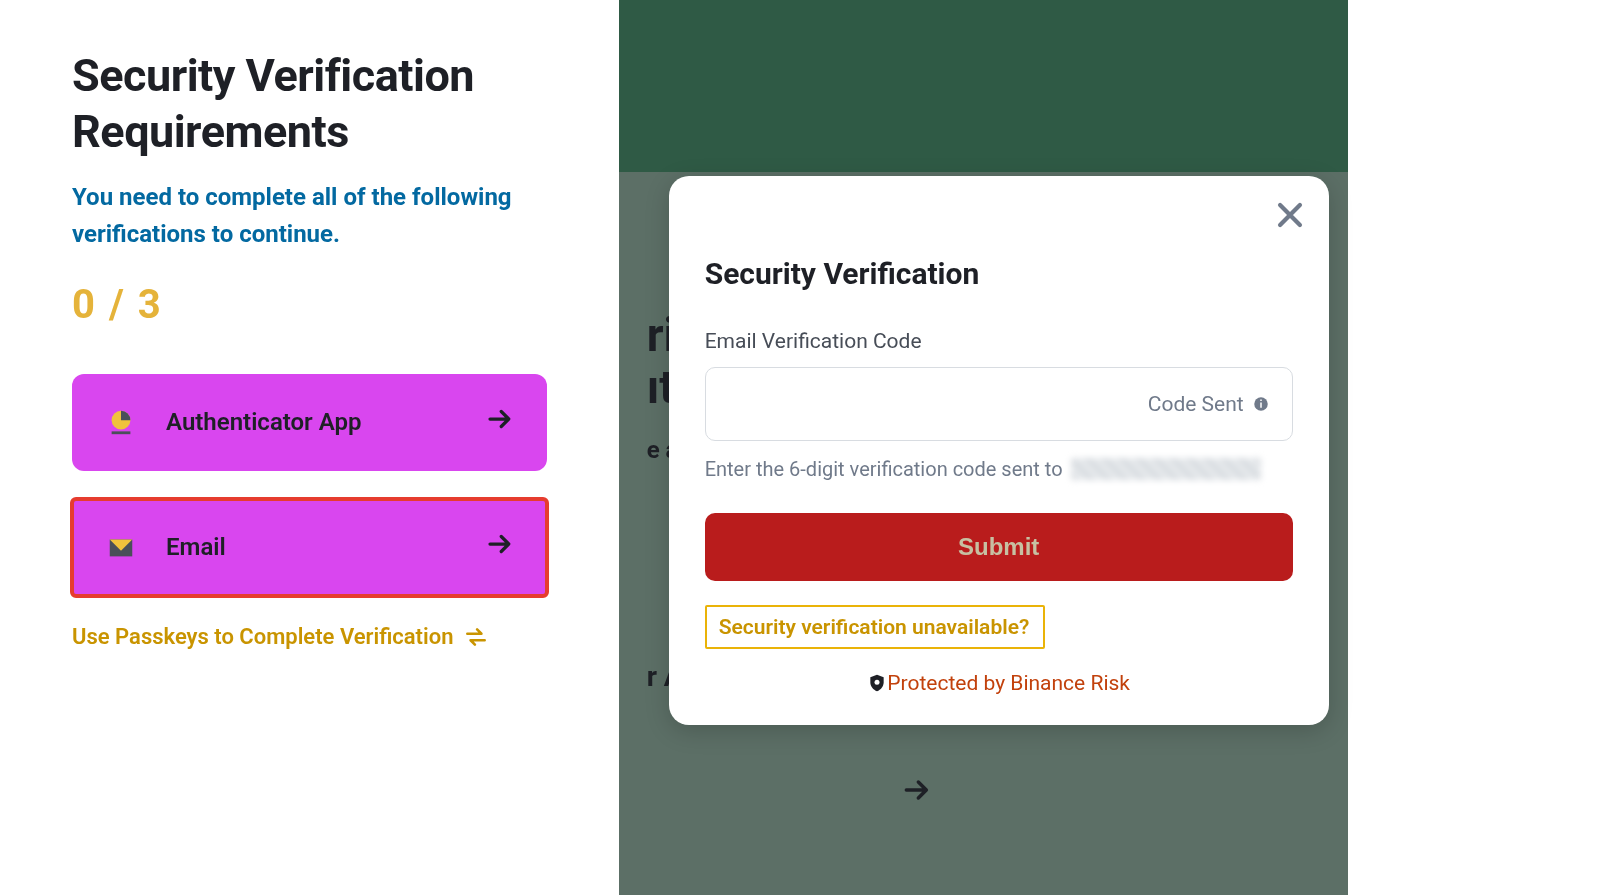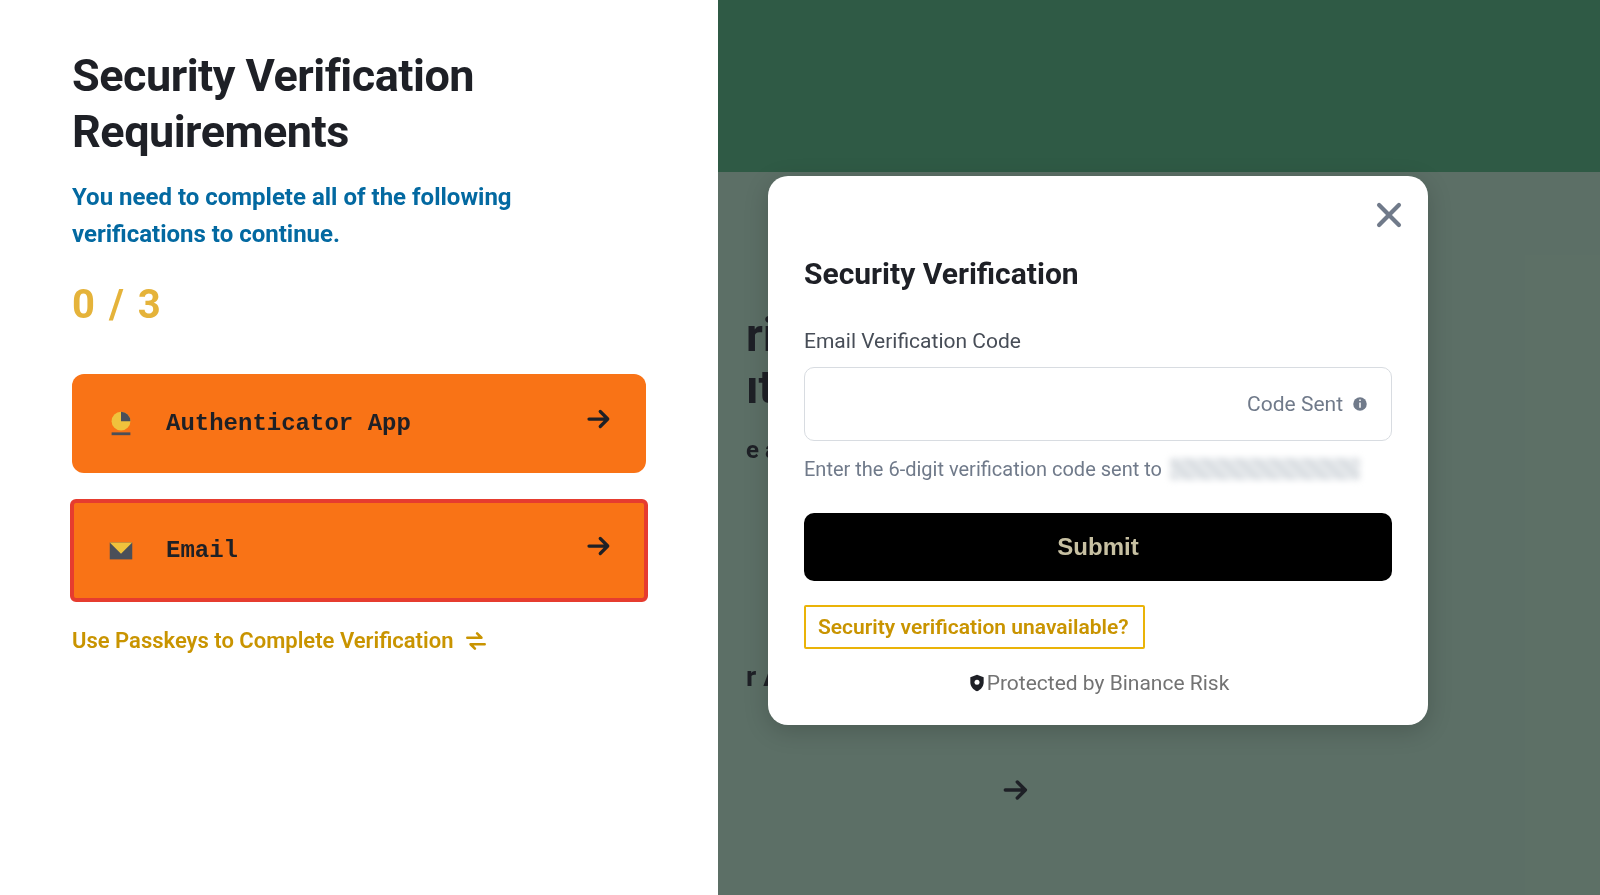--- a/index.html
+++ b/index.html
@@ -1,20 +1,20 @@
 <!DOCTYPE html>
 <html><head>
 <meta charset="utf-8">
 <style>
   * { box-sizing: border-box; margin: 0; padding: 0; }
   html, body { width: 1600px; height: 895px; font-family: -apple-system, BlinkMacSystemFont, "Segoe UI", Roboto, Arial, sans-serif; background: #fff; }
 
   .root {
     display: flex;
-    width: 1600px;
+    width: 1348px;
     height: 895px;
   }
 
   
   .left {
     width: 718px;
     height: 100%;
     background: #fff;
     padding: 48px 72px 0 72px;
     position: relative;
@@ -39,27 +39,26 @@
     font-size: 40px;
     font-weight: 700;
     color: #e5b33a;
     letter-spacing: 2px;
   }
 
   .method-list { margin-top: 46px; }
   .method {
     display: flex;
     align-items: center;
-    background: #f97316;
+    background: #d946ef;
     border-radius: 12px;
     padding: 30px 32px;
     margin-bottom: 28px;
     cursor: pointer;
     position: relative;
-    font-family: Liberation Mono, monospace;
   }
   .method.highlight {
     outline: 4px solid #e63c2f;
     outline-offset: -2px;
     border-radius: 4px;
   }
   .method .icon-slot {
     width: 34px;
     height: 34px;
     margin-right: 28px;
@@ -184,21 +183,21 @@
     width: 190px; height: 22px;
     margin-left: 8px;
     background: repeating-linear-gradient(45deg,#d9dde1 0 6px,#e7eaed 6px 12px);
     filter: blur(3px);
     border-radius: 3px;
   }
   .submit-btn {
     margin-top: 32px;
     width: 100%;
     height: 68px;
-    background: #000000;
+    background: #b91c1c;
     color: #c7c0a2;
     font-size: 24px;
     font-weight: 600;
     border: none;
     border-radius: 10px;
     cursor: pointer;
   }
   .unavail {
     margin-top: 24px;
     display: inline-block;
@@ -211,21 +210,21 @@
     padding-left: 12px;
     cursor: pointer;
   }
   .protected {
     margin-top: 22px;
     text-align: center;
     display: flex;
     align-items: center;
     justify-content: center;
     gap: 0;
-    color: #737373;
+    color: #c2410c;
     font-size: 21px;
   }
 </style>
 </head>
 <body>
 
 <div class="root">
 
   <div class="left">
     <h1>Security Verification Requirements</h1>

